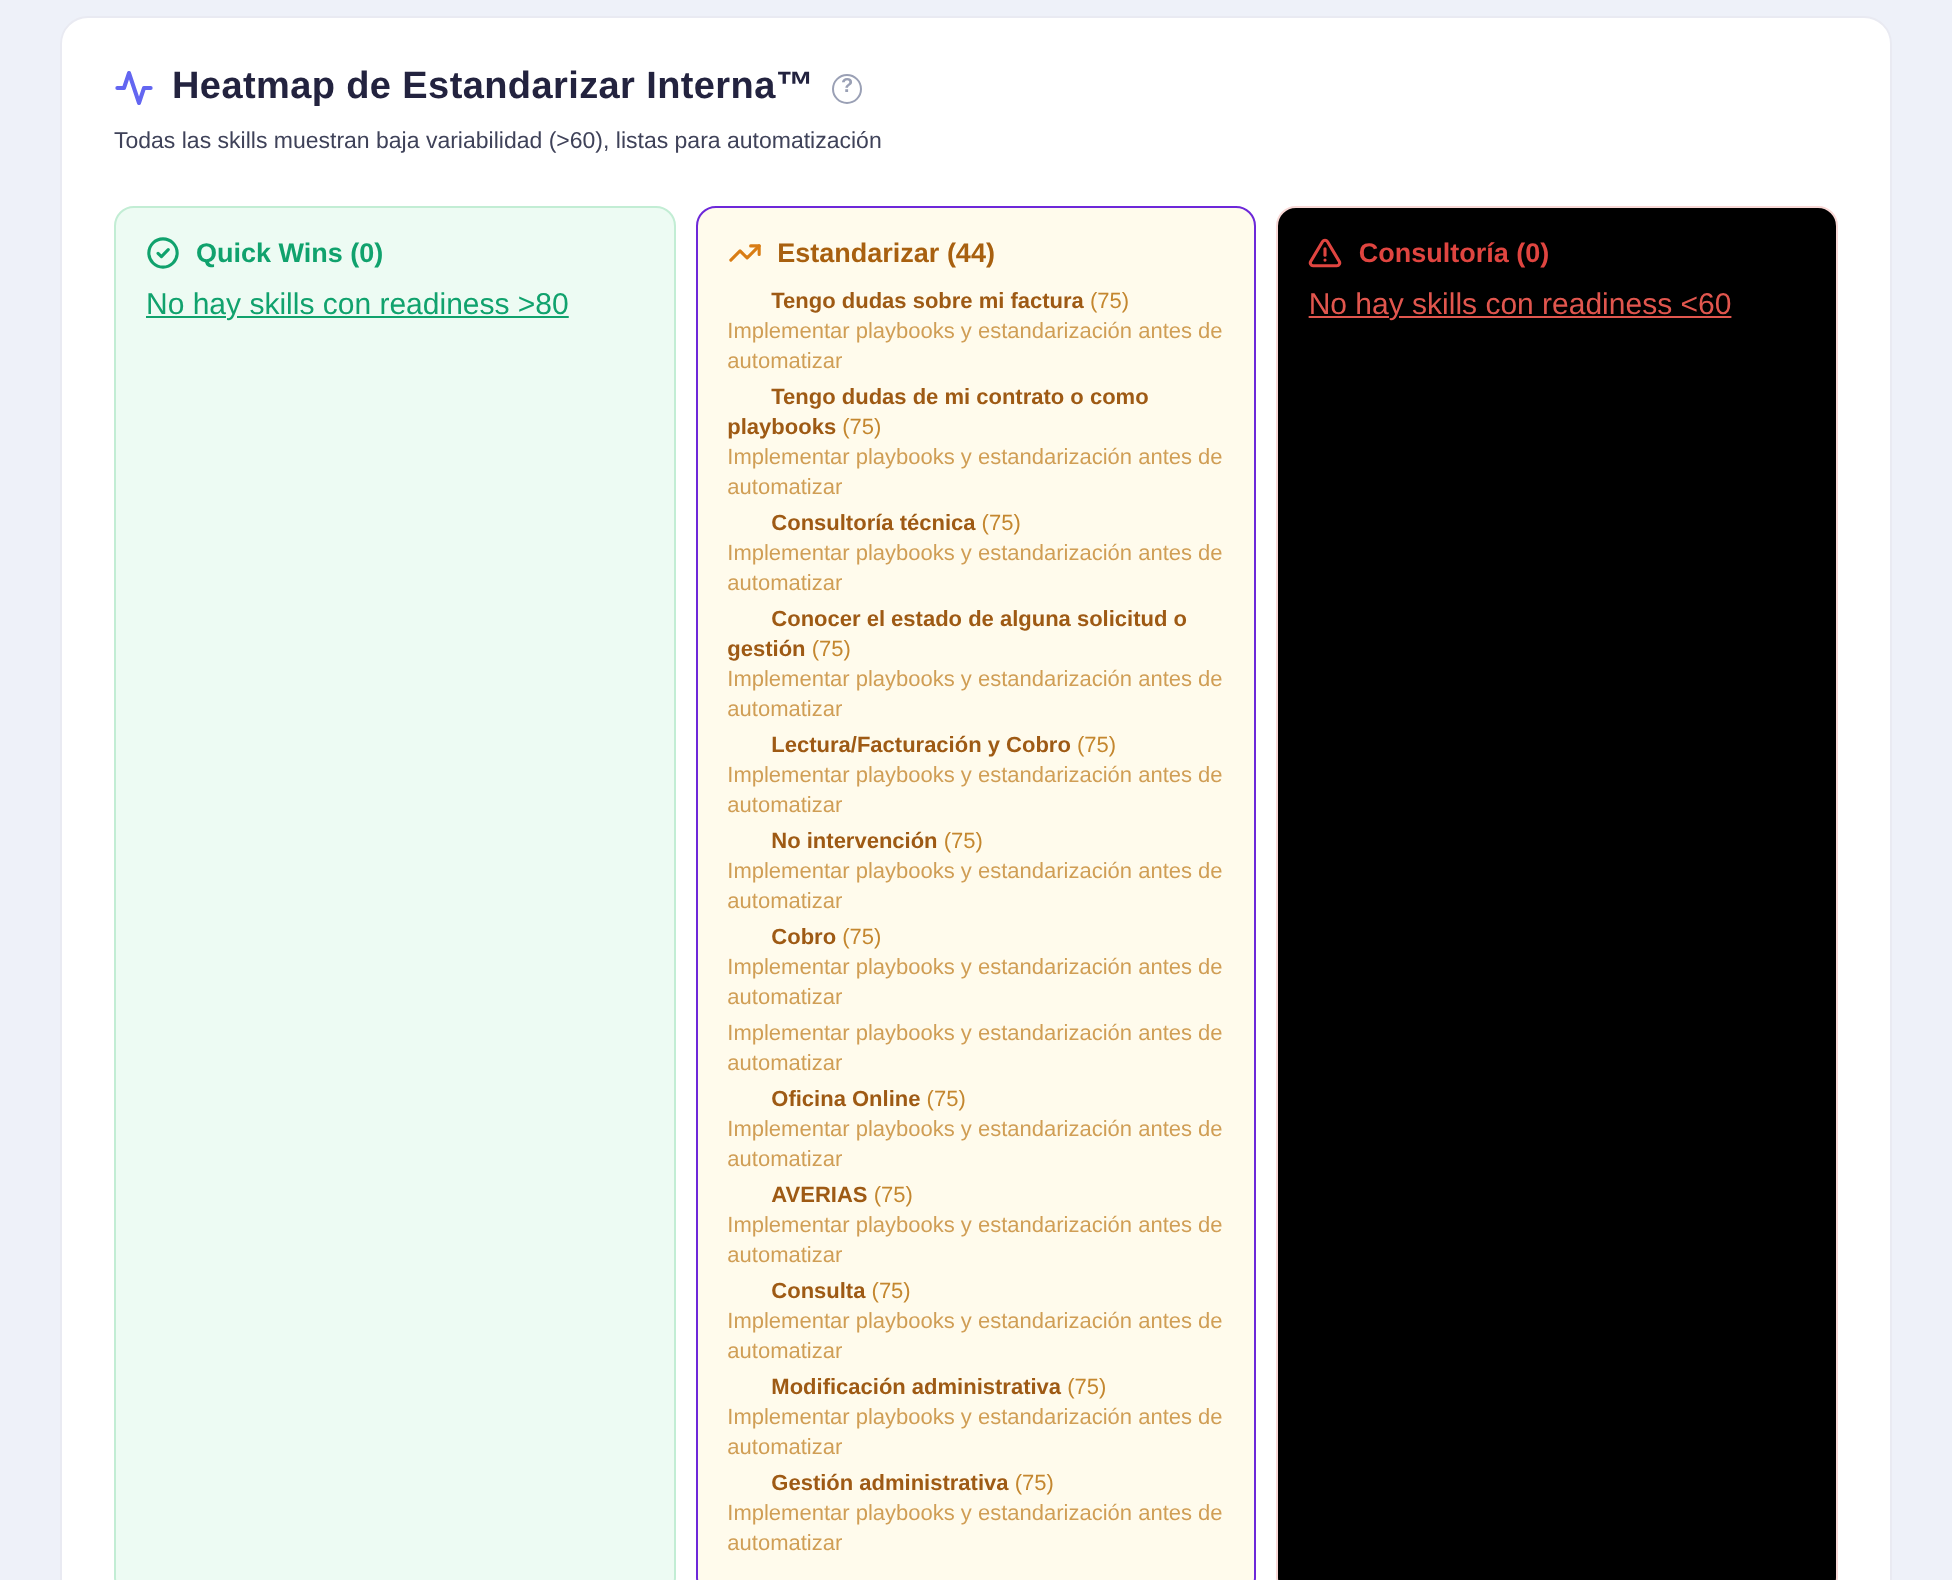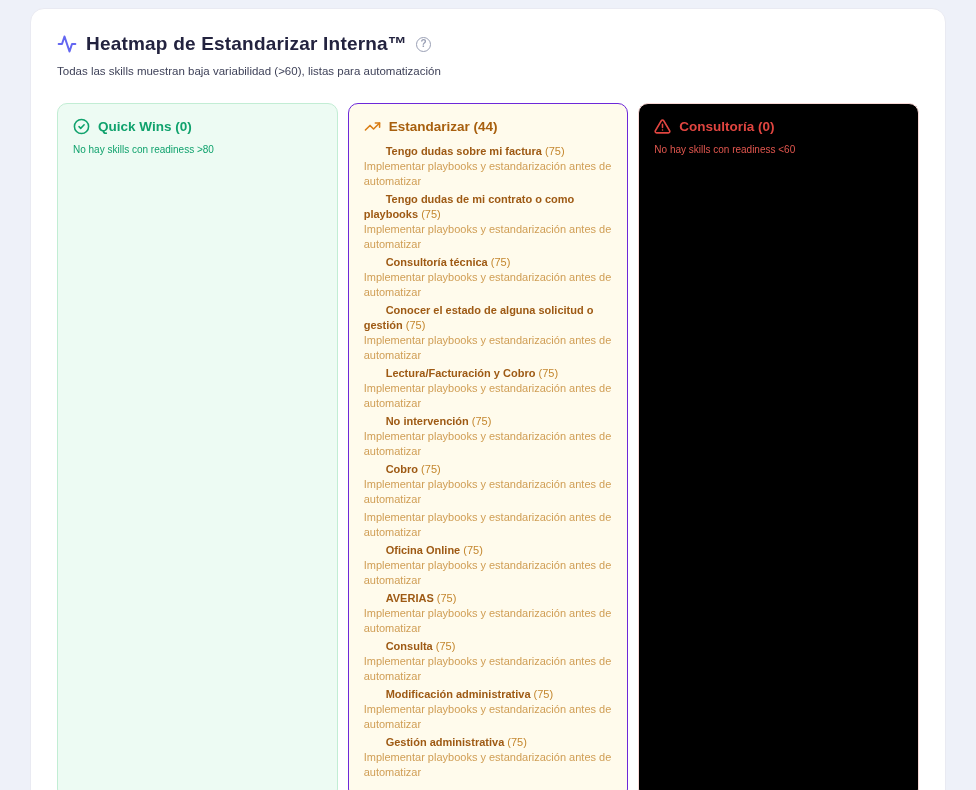--- a/index.html
+++ b/index.html
@@ -26,21 +26,21 @@
   .col { border-radius: 10px; padding: 14px 15px; overflow: hidden; }
   .col-head { display: flex; align-items: center; gap: 8px; margin-bottom: 9px; }
   .col-head .title { font-size: 13.5px; font-weight: bold; }
   .col.green  { background: #edfbf3; border: 1px solid #c2edd4; }
   .col.yellow { background: #fffbec; border: 1px solid #6d28d9; }
   .col.red    { background: #000000; border: 1px solid #f8d8d6; }
   .col.green .title, .col.green .empty { color: #10a26d; }
   .col.red .title { color: #e04540; }
   .col.red .empty { color: #e1564e; }
   .col.yellow .title { color: #a8600f; }
-  .empty { font-size: 10px; }
+  .empty { font-size: 15px; text-decoration: underline; }
   .skill { margin-bottom: 3px; }
   .skill .line1 { font-size: 11px; line-height: 15px; }
   .skill .name { font-weight: bold; color: #9e5a14; margin-left: 22px; }
   .skill .score { color: #c4872f; }
   .skill .note { font-size: 11px; line-height: 15px; color: #d09e55; }
   svg { display: block; }
 </style>
 </head>
 <body>
 

